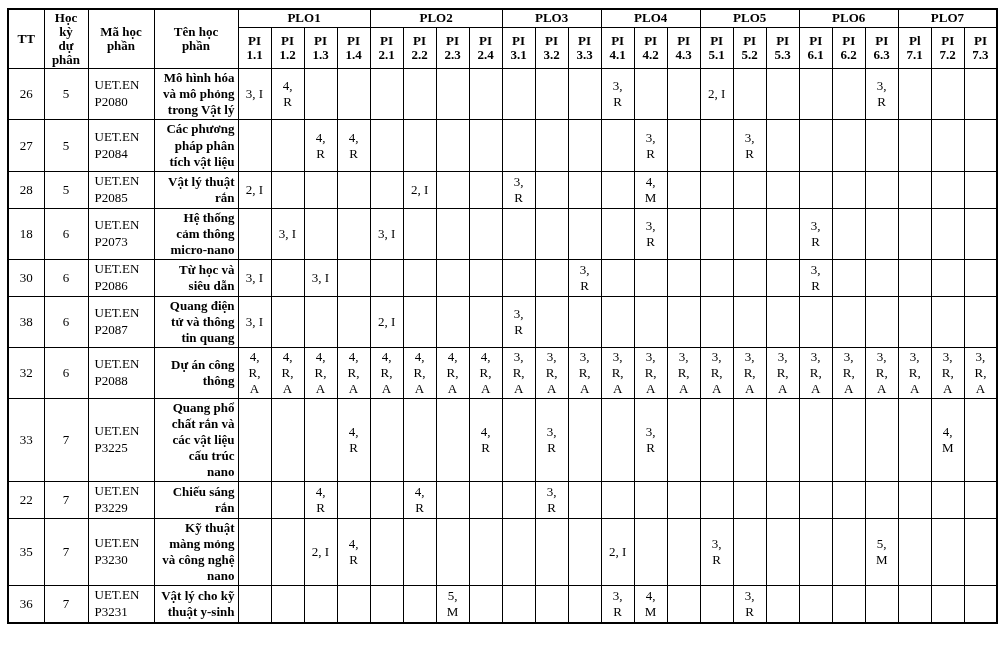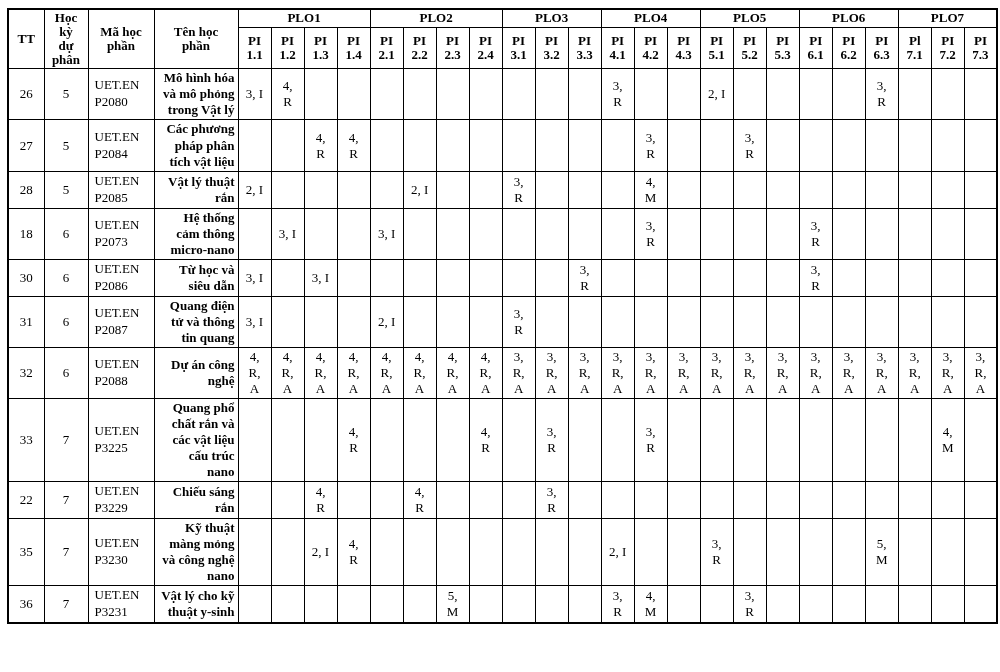--- a/index.html
+++ b/index.html
@@ -314,21 +314,21 @@
           <td class="c-pi"></td>
           <td class="c-pi">3,
 R</td>
           <td class="c-pi"></td>
           <td class="c-pi"></td>
           <td class="c-pi"></td>
           <td class="c-pi"></td>
           <td class="c-pi"></td>
         </tr>
         <tr>
-          <td class="c-tt">31</td>
+          <td class="c-tt">38</td>
           <td class="c-sem">6</td>
           <td class="c-code">UET.EN P2087</td>
           <td class="c-name">Quang điện tử và thông tin quang</td>
           <td class="c-pi">3, I</td>
           <td class="c-pi"></td>
           <td class="c-pi"></td>
           <td class="c-pi"></td>
           <td class="c-pi">2, I</td>
           <td class="c-pi"></td>
           <td class="c-pi"></td>
@@ -347,21 +347,21 @@
           <td class="c-pi"></td>
           <td class="c-pi"></td>
           <td class="c-pi"></td>
           <td class="c-pi"></td>
           <td class="c-pi"></td>
         </tr>
         <tr>
           <td class="c-tt">32</td>
           <td class="c-sem">6</td>
           <td class="c-code">UET.EN P2088</td>
-          <td class="c-name">Dự án công nghệ</td>
+          <td class="c-name">Dự án công thông</td>
           <td class="c-pi">4,
 R,
 A</td>
           <td class="c-pi">4,
 R,
 A</td>
           <td class="c-pi">4,
 R,
 A</td>
           <td class="c-pi">4,

